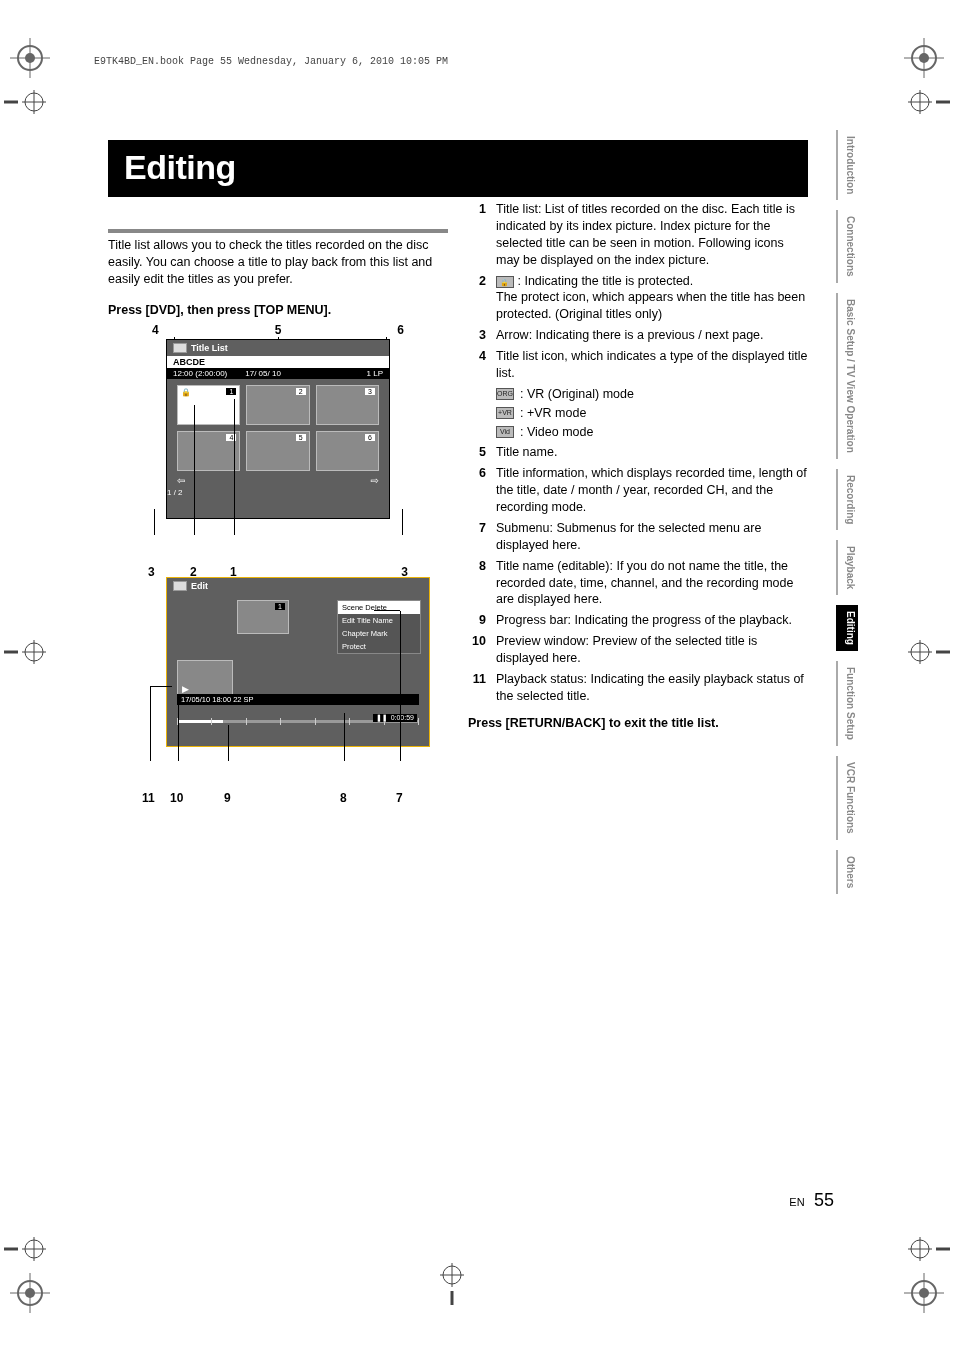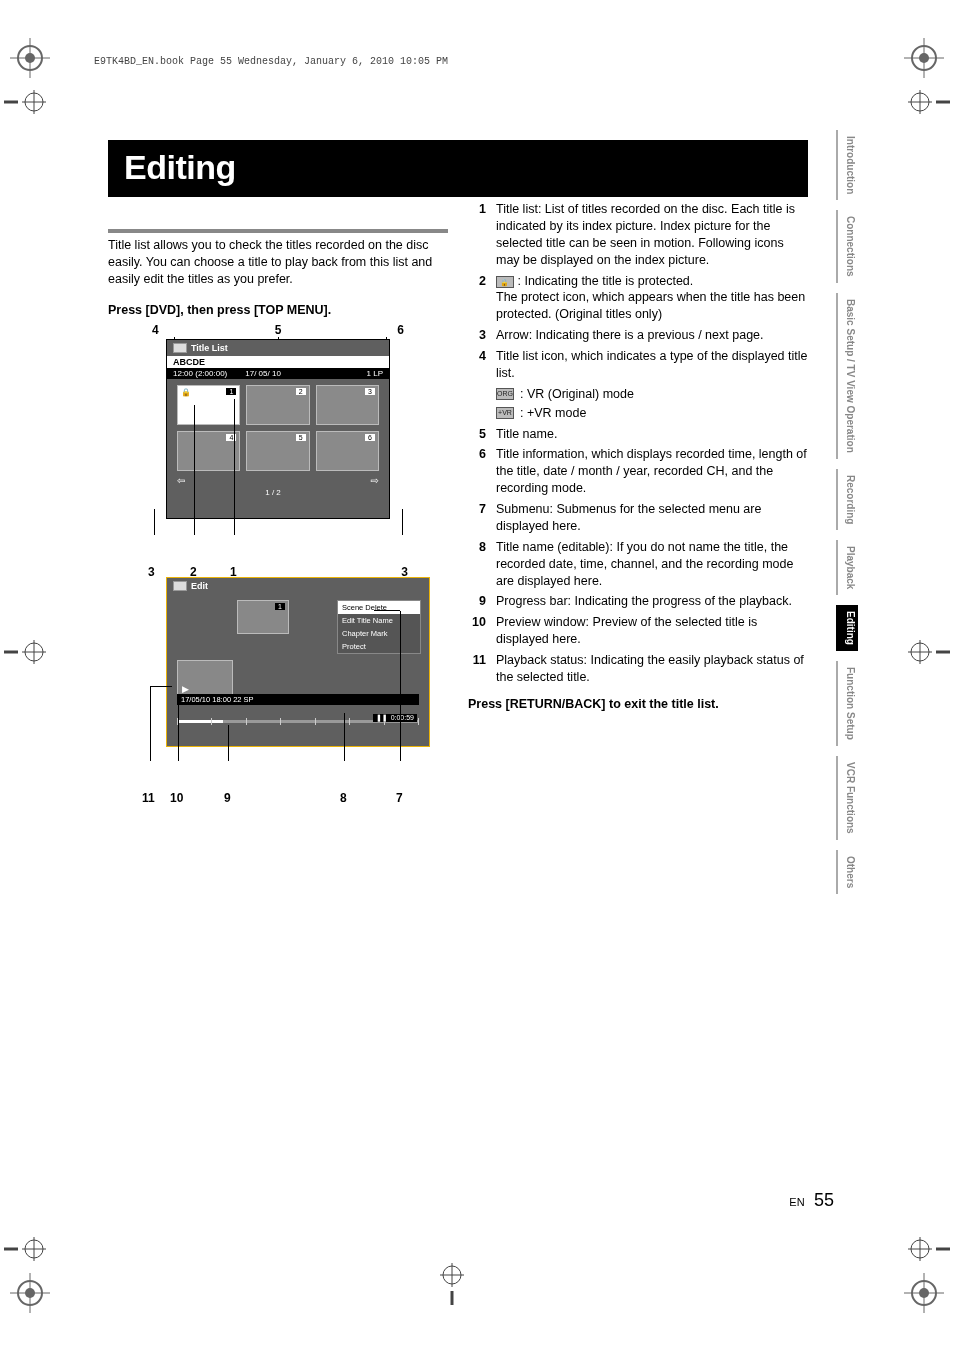--- a/index.html
+++ b/index.html
@@ -78,21 +78,21 @@
   .fig1-disc-icon { width: 14px; height: 10px; background: #ddd; border: 1px solid #999; display: inline-block; }
   .fig1-namebar { background: #fff; color: #000; font-size: 9px; font-weight: bold; padding: 1px 6px; }
   .fig1-infobar { background: #000; color: #fff; font-size: 8px; padding: 1px 6px; display: flex; gap: 18px; }
   .fig1-grid { display: grid; grid-template-columns: repeat(3, 1fr); grid-template-rows: repeat(2, 40px); gap: 6px; padding: 6px 10px 2px 10px; }
   .fig1-cell { background: #8a8a8a; border: 1px solid #bbb; position: relative; }
   .fig1-cell.sel { background: #fff; }
   .fig1-cell .num { position: absolute; top: 2px; right: 3px; background: #fff; color: #000; font-size: 7px; padding: 0 3px; }
   .fig1-cell.sel .num { background: #000; color: #fff; }
   .fig1-cell .lock { position: absolute; top: 2px; left: 3px; font-size: 8px; color: #000; }
   .fig1-arrows { display: flex; justify-content: space-between; padding: 2px 10px; font-size: 10px; }
-  .fig1-page { text-align: center; padding: 0 10px 4px 0; font-size: 8px; }
+  .fig1-page { text-align: left; padding: 0 10px 4px 0; font-size: 8px; }
   
   .fig2-wrap { position: relative; width: 260px; height: 200px; margin: 28px auto 0 auto; }
   .fig2-screen { position: absolute; top: 0; left: 18px; width: 264px; height: 170px; border: 1px solid #eab308; background: #5f5f5f; color: #fff; }
   .fig2-titlebar { display: flex; align-items: center; gap: 4px; padding: 3px 6px; font-size: 9px; font-weight: bold; }
   .fig2-body { position: relative; height: 140px; }
   .fig2-thumb { position: absolute; top: 6px; left: 70px; width: 52px; height: 34px; background: #888; border: 1px solid #bbb; }
   .fig2-thumb .num { position: absolute; top: 2px; right: 3px; background: #000; color: #fff; font-size: 7px; padding: 0 3px; }
   .fig2-menu { position: absolute; top: 6px; right: 8px; width: 84px; background: #555; border: 1px solid #888; font-size: 7.5px; }
   .fig2-menu div { padding: 2px 4px; }
   .fig2-menu div.hl { background: #fff; color: #000; }
@@ -387,20 +387,24 @@
           </li>
           <div class="sublist">
             <div class="row">
               <span class="icon-box">ORG</span>
               <span>: VR (Original) mode</span>
             </div>
             <div class="row">
               <span class="icon-box">+VR</span>
               <span>: +VR mode</span>
             </div>
+            <div class="row">
+              <span class="icon-box">Vid</span>
+              <span>: Video mode</span>
+            </div>
           </div>
           <li>
             <span class="n">5</span>
             <span class="t">Title name.</span>
           </li>
           <li>
             <span class="n">6</span>
             <span class="t">Title information, which displays recorded time, length of the title, date / month / year, recorded CH, and the recording mode.</span>
           </li>
           <li>

